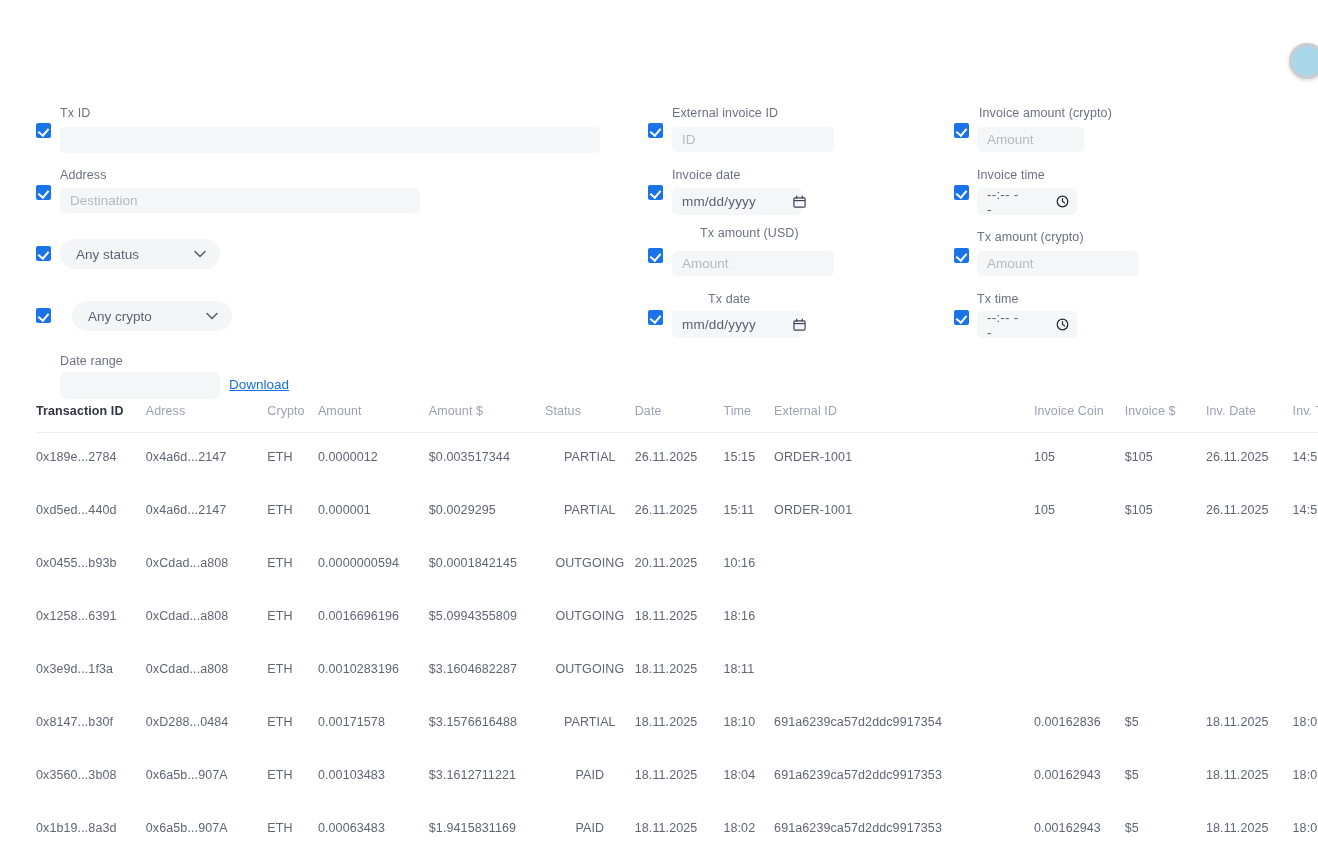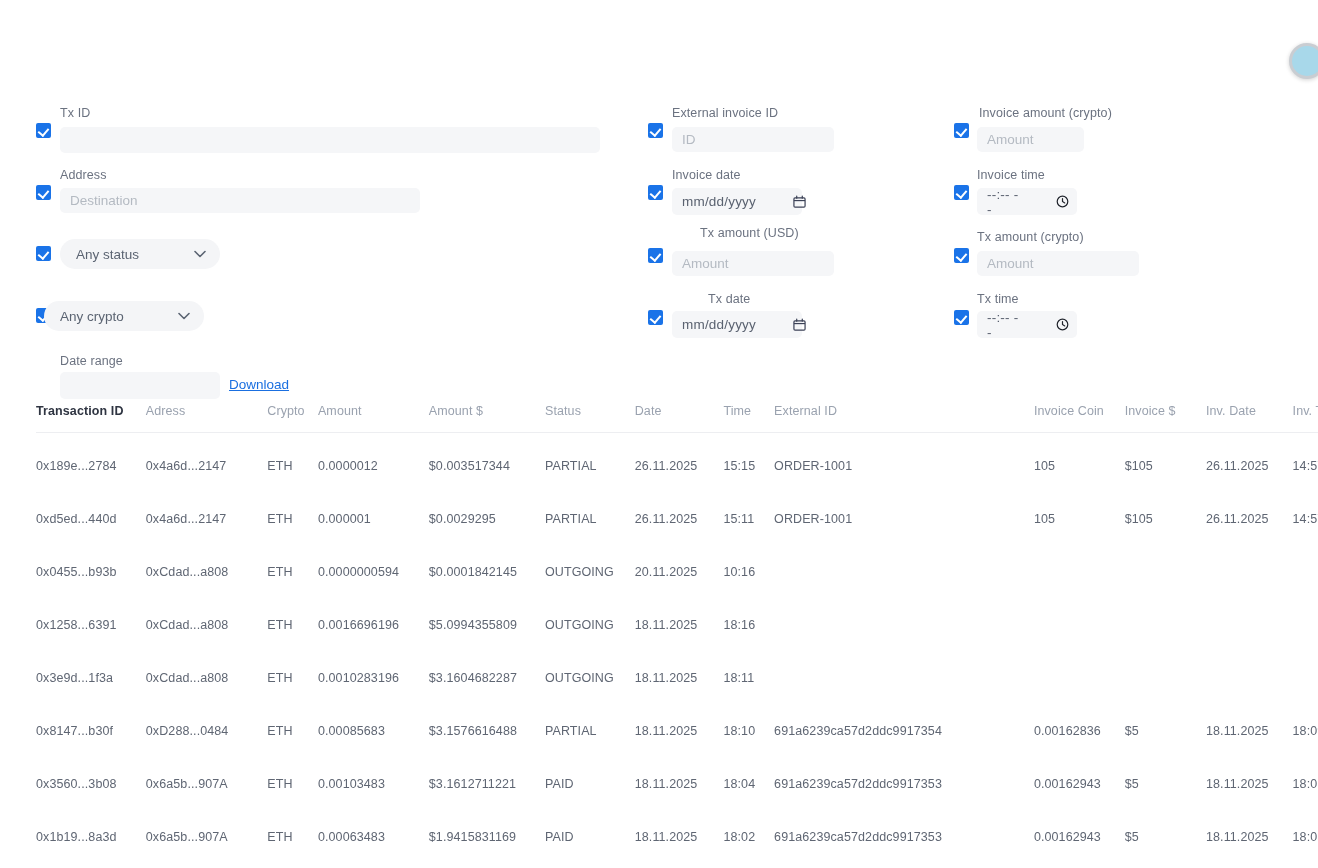--- a/index.html
+++ b/index.html
@@ -158,23 +158,23 @@
     letter-spacing: 0.1px;
   }
   table.tx thead th.c0 { color: #2f3542; font-weight: bold; }
   table.tx tbody td {
     padding: 26px 0 13px 0;
     color: #5f6673;
     white-space: nowrap;
     vertical-align: bottom;
     letter-spacing: 0.1px;
   }
-  table.tx tbody tr:first-child td { padding-top: 26px; }
+  table.tx tbody tr:first-child td { padding-top: 17px; }
   td.lnk { color: #54c0e8; cursor: pointer; }
-  td.status { color: #5fc4d8; }
+  td.status { color: #5fc4d8; text-align: center; }
 
   
   col.w0 { width: 104px; }
   col.w1 { width: 115px; }
   col.w2 { width: 48px; }
   col.w3 { width: 105px; }
   col.w4 { width: 110px; }
   col.w5 { width: 85px; }
   col.w6 { width: 84px; }
   col.w7 { width: 48px; }
@@ -213,21 +213,21 @@
         <span class="chev">
           <svg width="12" height="8" viewBox="0 0 12 8">
               <path d="M1 1.5L6 6.5L11 1.5" stroke="#5b6472" stroke-width="1.6" fill="none" stroke-linecap="round" stroke-linejoin="round"></path>
             </svg>
         </span>
       </div>
     </div>
 
     <div class="fgroup">
       <div class="cb" style="left:36px; top:308px;"></div>
-      <div class="sel" style="left:44px; top:301px; width:160px;">
+      <div class="sel" style="left:72px; top:301px; width:160px;">
         <span>Any crypto</span>
         <span class="chev">
           <svg width="12" height="8" viewBox="0 0 12 8">
               <path d="M1 1.5L6 6.5L11 1.5" stroke="#5b6472" stroke-width="1.6" fill="none" stroke-linecap="round" stroke-linejoin="round"></path>
             </svg>
         </span>
       </div>
     </div>
 
     <div class="fgroup">
@@ -427,21 +427,21 @@
             <td></td>
             <td></td>
             <td></td>
             <td></td>
             <td></td>
           </tr>
           <tr>
             <td class="lnk">0x8147...b30f</td>
             <td class="lnk">0xD288...0484</td>
             <td>ETH</td>
-            <td>0.00085683</td>
+            <td>0.00171578</td>
             <td>$3.1576616488</td>
             <td class="status">PARTIAL</td>
             <td>18.11.2025</td>
             <td>18:10</td>
             <td>691a6239ca57d2ddc9917354</td>
             <td>0.00162836</td>
             <td>$5</td>
             <td>18.11.2025</td>
             <td>18:09</td>
           </tr>

